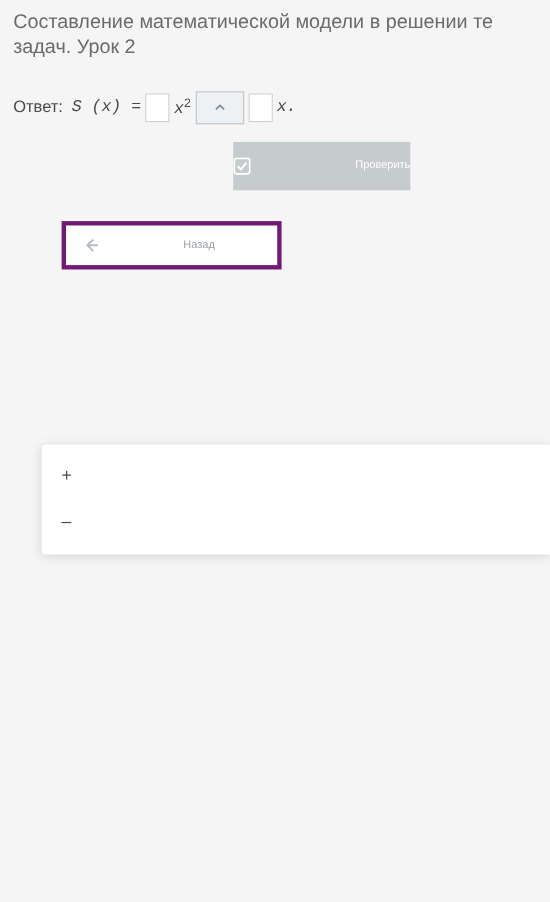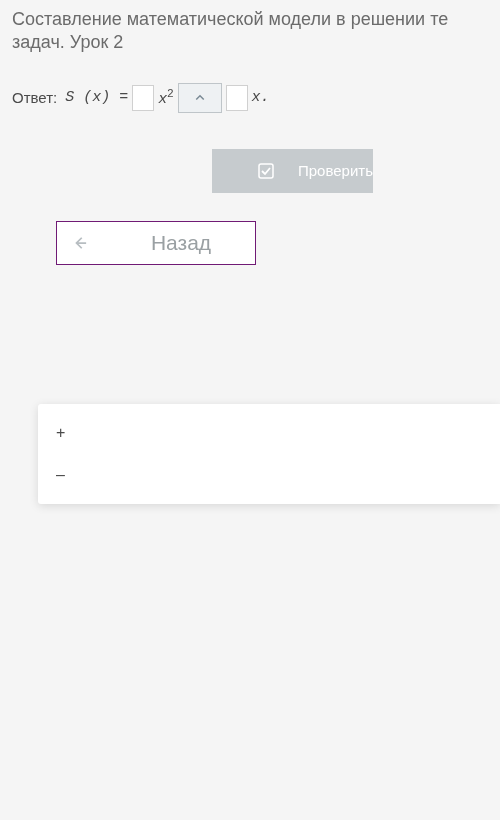--- a/index.html
+++ b/index.html
@@ -27,21 +27,21 @@
     color: #4a4a4a;
     line-height: 1.4;
     margin-bottom: 22px;
   }
   .answer-row {
     display: flex;
     align-items: center;
     gap: 4px;
     font-size: 15px;
     color: #4a4a4a;
-    margin-bottom: 36px;
+    margin-bottom: 16px;
   }
   .answer-label {
     margin-right: 4px;
   }
   .math-i { font-style: italic; font-family: Liberation Mono, monospace; }
   .blank-box {
     display: inline-block;
     width: 22px;
     height: 26px;
     border: 1px solid #d0d0d0;
@@ -57,43 +57,43 @@
     border: 1px solid #bfc5c9;
     background: #eef1f3;
     color: #7a8a95;
     vertical-align: middle;
   }
   .op-select svg { width: 12px; height: 12px; }
   sup { font-size: 0.75em; vertical-align: super; }
   .check-btn {
     display: flex;
     align-items: center;
-    justify-content: flex-end;
+    justify-content: space-between;
     gap: 24px;
     width: 161px;
     height: 44px;
     background: #c6cbce;
     color: #fff;
-    font-size: 15px;
+    font-size: 10px;
     border: none;
     margin: 0 0 28px 200px;
     cursor: pointer;
   }
   .check-btn svg { width: 16px; height: 16px; }
   .back-btn {
     display: flex;
     align-items: center;
     justify-content: center;
     gap: 40px;
     width: 200px;
     height: 44px;
     background: #fff;
     color: #9aa0a3;
-    font-size: 21px;
-    border: 1px solid #701a75;
+    font-size: 10px;
+    border: 4px solid #701a75;
     margin-left: 44px;
     cursor: pointer;
     padding-left: 16px;
   }
   .back-btn svg { width: 14px; height: 14px; }
   .back-btn span { flex: 1; text-align: center; margin-left: -20px;}
   .dropdown-panel {
     position: absolute;
     top: 404px;
     left: 38px;

